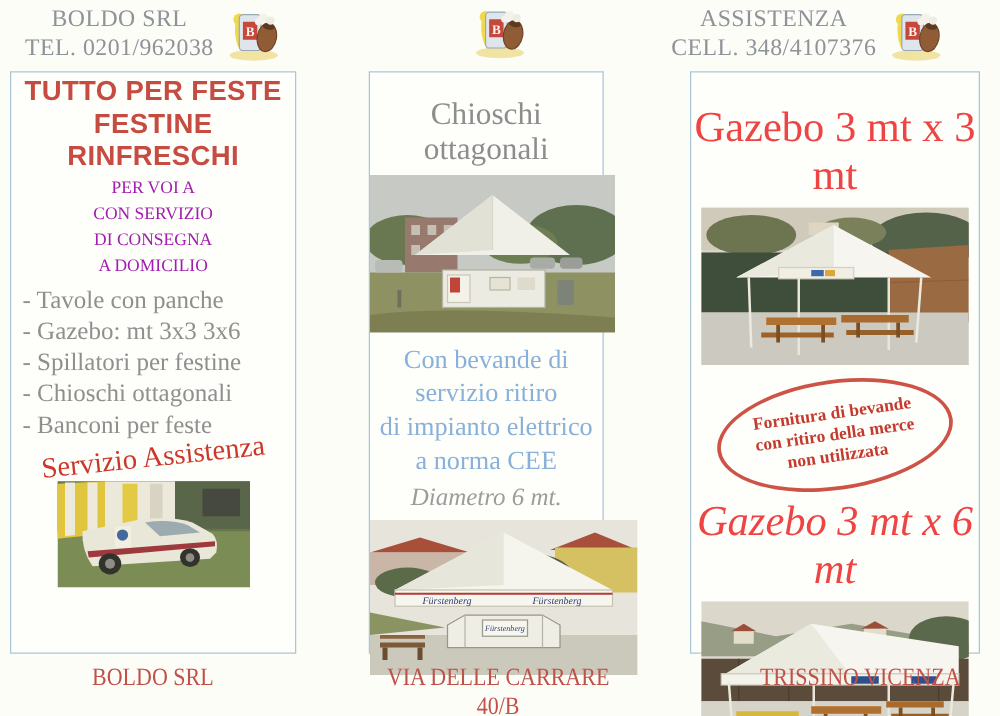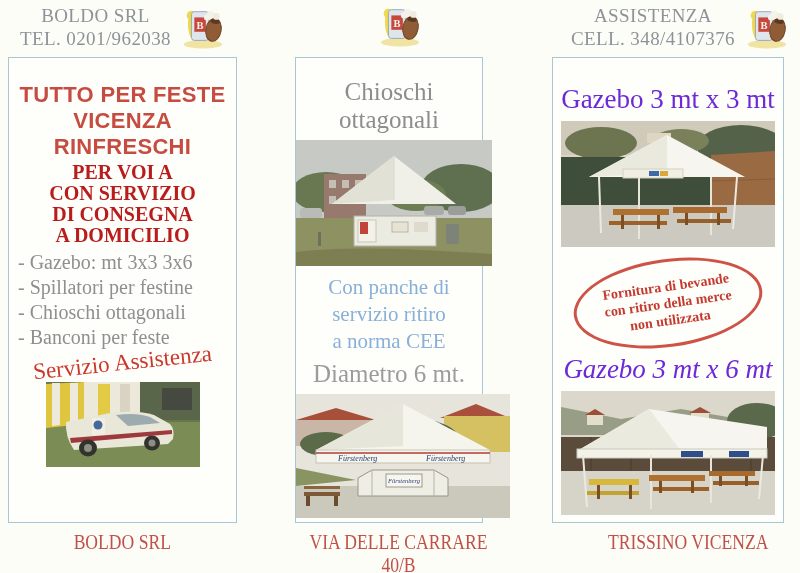--- a/index.html
+++ b/index.html
@@ -4,42 +4,42 @@
 <style>
   html,body{margin:0;padding:0;}
   body{width:800px;height:573px;background:#fdfdf8;font-family:"Liberation Serif",serif;position:relative;overflow:hidden;}
   .page{position:absolute;inset:0;border-radius:28px;}
 
   
   .hdr{position:absolute;display:flex;justify-content:center;align-items:center;gap:8px;}
   .hdr-text{color:#8e9399;font-size:19px;line-height:23px;text-align:center;letter-spacing:0.4px;}
   #header-left{left:8px;top:4px;width:229px;}
   #header-mid{left:283px;top:2px;width:231px;}
-  #header-right{left:564px;top:4px;width:232px;}
+  #header-right{left:530px;top:4px;width:232px;}
 
   
   .box{position:absolute;top:57px;height:466px;border:1px solid #a9c6d7;background:#fefefb;box-sizing:border-box;text-align:center;}
   #left-box{left:8px;width:229px;}
   #mid-box{left:295px;width:188px;}
   #right-box{left:552px;width:232px;}
 
   
-  .red-head{margin-top:24px;font-family:"Liberation Sans",sans-serif;font-weight:bold;color:#c64b40;font-size:22px;line-height:26px;letter-spacing:0.3px;}
-  .blue-head{color:#b91c1c;font-weight:bold;font-size:20px;line-height:21px;margin-top:2px;}
+  .red-head{margin-top:2px;font-family:"Liberation Sans",sans-serif;font-weight:bold;color:#c64b40;font-size:22px;line-height:26px;letter-spacing:0.3px;}
+  .blue-head{color:#a21caf;font-weight:normal;font-size:14px;line-height:21px;margin-top:2px;}
   .gray-list{text-align:left;padding-left:9px;color:#8f8f8f;font-size:20px;line-height:25px;margin-top:4px;white-space:nowrap;}
   .service{color:#cc372b;font-size:23px;transform:rotate(-6deg);margin-top:0;}
   .photo{display:block;margin:6px auto 0;}
 
   
   .mid-title{color:#8d8d8d;font-size:25px;margin-top:20px;}
   .blue-mid{color:#88b0d8;font-size:21px;line-height:27px;margin-top:8px;}
-  .diametro{color:#9c9c9c;font-size:25px;margin-top:5px;}
-
-  
-  .right-title{color:#6d28d9;font-size:27px;margin-top:26px;}
+  .diametro{color:#9c9c9c;font-size:20px;margin-top:5px;font-style:italic;}
+
+  
+  .right-title{color:#ef4444;font-size:34px;margin-top:26px;}
   .right-title.second{margin-top:7px;font-style:italic;}
   .oval{width:184px;height:82px;border:3px solid #cd5346;border-radius:50%;margin:12px auto 0;transform:rotate(-8deg);display:flex;flex-direction:column;justify-content:center;color:#c43a2e;font-weight:bold;font-size:14px;line-height:17px;}
 
   
   .footer-label{position:absolute;top:531px;color:#c15048;font-size:20px;text-align:center;}
   .footer-label span{display:inline-block;transform:scaleX(0.88);}
   #footer-left{left:8px;width:229px;}
   #footer-mid{left:283px;width:231px;}
   #footer-right{left:572px;width:232px;}
 </style>
@@ -106,30 +106,31 @@
       </g>
       <circle cx="33" cy="10" r="4" fill="#f5f2ea"></circle>
       <circle cx="39" cy="12" r="3.5" fill="#efece1"></circle>
       <circle cx="29" cy="13" r="3" fill="#f5f2ea"></circle>
     </svg>
   </div>
 
   <section class="box" id="left-box">
     <div class="red-head">
       <div>TUTTO PER FESTE</div>
-      <div>VICENZA</div>
+      <div>FESTINE</div>
       <div>RINFRESCHI</div>
     </div>
     <div class="blue-head">
       <div>PER VOI A</div>
       <div>CON SERVIZIO</div>
       <div>DI CONSEGNA</div>
       <div>A DOMICILIO</div>
     </div>
     <div class="gray-list">
+      <div>- Tavole con panche</div>
       <div>- Gazebo: mt 3x3 3x6</div>
       <div>- Spillatori per festine</div>
       <div>- Chioschi ottagonali</div>
       <div>- Banconi per feste</div>
     </div>
     <div class="service">Servizio Assistenza</div>
 
     <svg class="photo" width="154" height="85" viewBox="0 0 154 85">
       <rect width="154" height="85" fill="#7b8d55"></rect>
       <rect width="154" height="40" fill="#69764b"></rect>
@@ -188,22 +189,23 @@
         <rect x="62" y="80" width="18" height="22" fill="#f4f2e8" stroke="#c9c7b9"></rect>
         <rect x="64" y="82" width="8" height="12" fill="#c04438"></rect>
         <rect x="96" y="82" width="16" height="10" fill="#e7e3d4" stroke="#b9b6a8"></rect>
         <rect x="118" y="82" width="14" height="10" fill="#dfdbcc"></rect>
       </g>
       <rect x="150" y="84" width="13" height="20" rx="2" fill="#7e8378"></rect>
       <rect x="22" y="92" width="3" height="14" fill="#6f6f5d"></rect>
     </svg>
 
     <div class="blue-mid">
-      <div>Con panche di</div>
+      <div>Con bevande di</div>
       <div>servizio ritiro</div>
+      <div>di impianto elettrico</div>
       <div>a norma CEE</div>
     </div>
     <div class="diametro">Diametro 6 mt.</div>
 
     <svg class="photo" width="214" height="124" viewBox="0 0 214 124">
       <rect width="214" height="124" fill="#e7e5db"></rect>
       <polygon points="0,26 40,14 80,26" fill="#a84f3a"></polygon>
       <rect x="0" y="26" width="78" height="26" fill="#c9b6a6"></rect>
       <polygon points="144,24 180,10 214,24" fill="#a8503b"></polygon>
       <rect x="148" y="22" width="66" height="36" fill="#d5c162"></rect>

